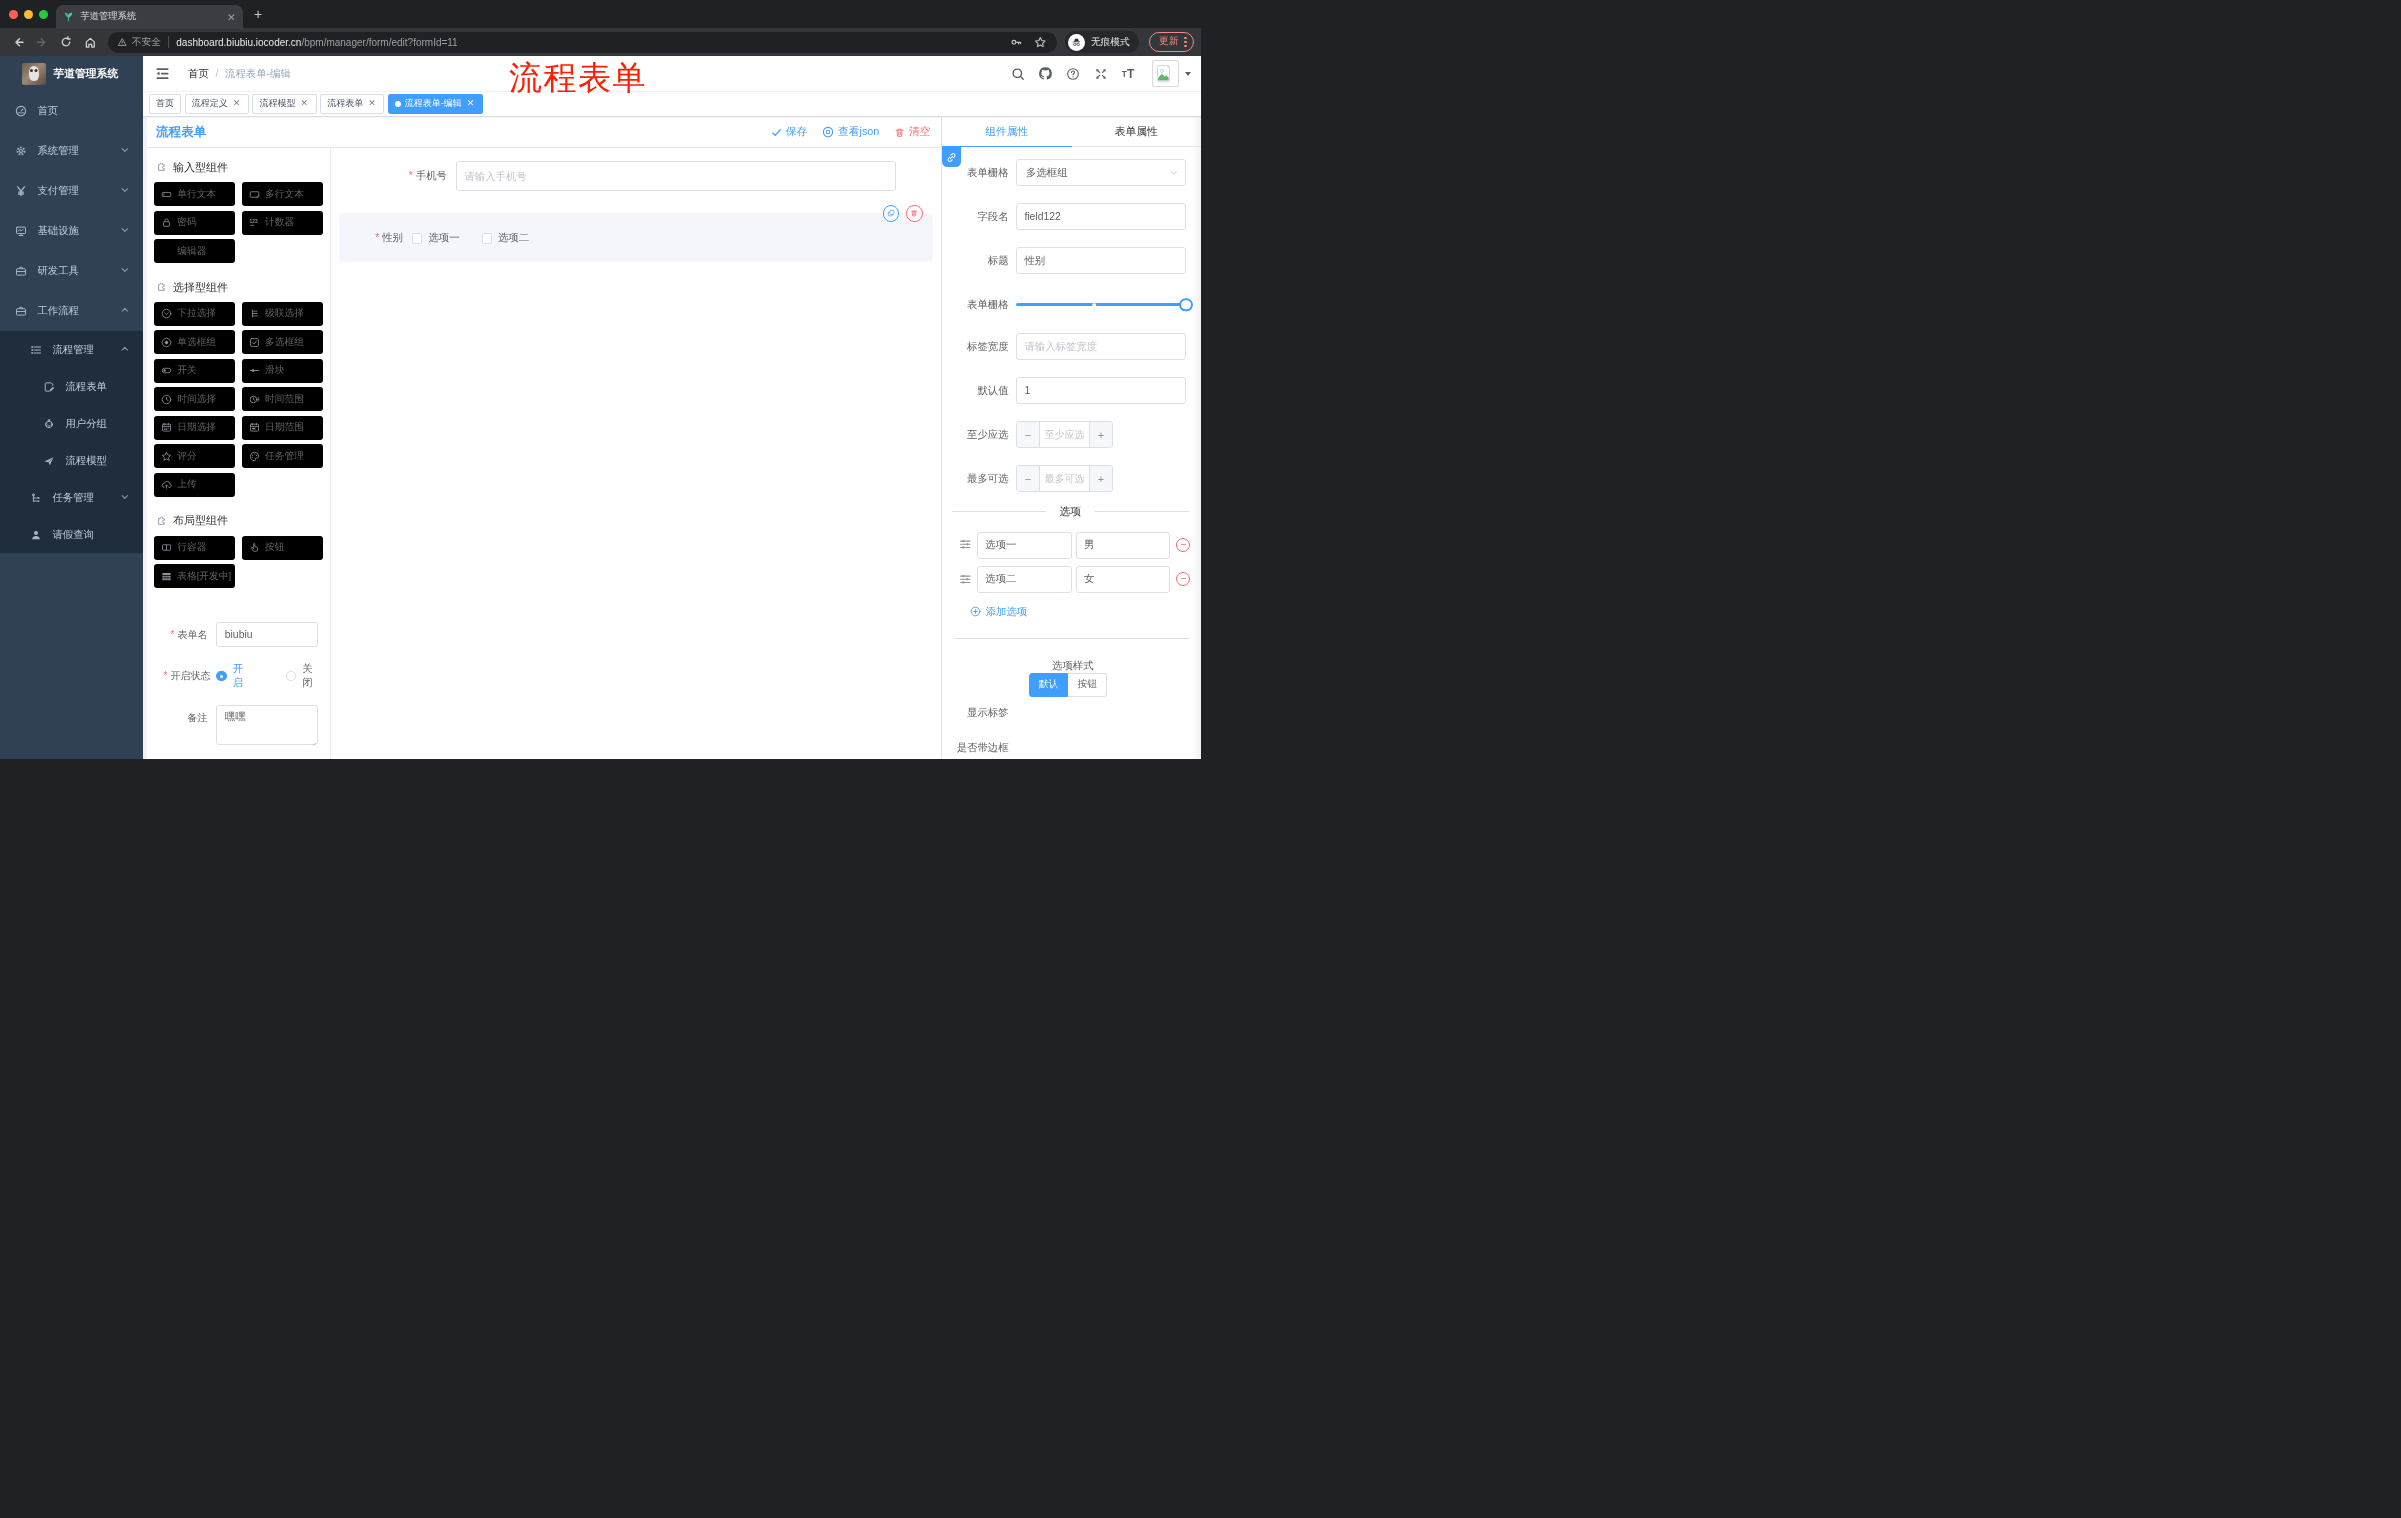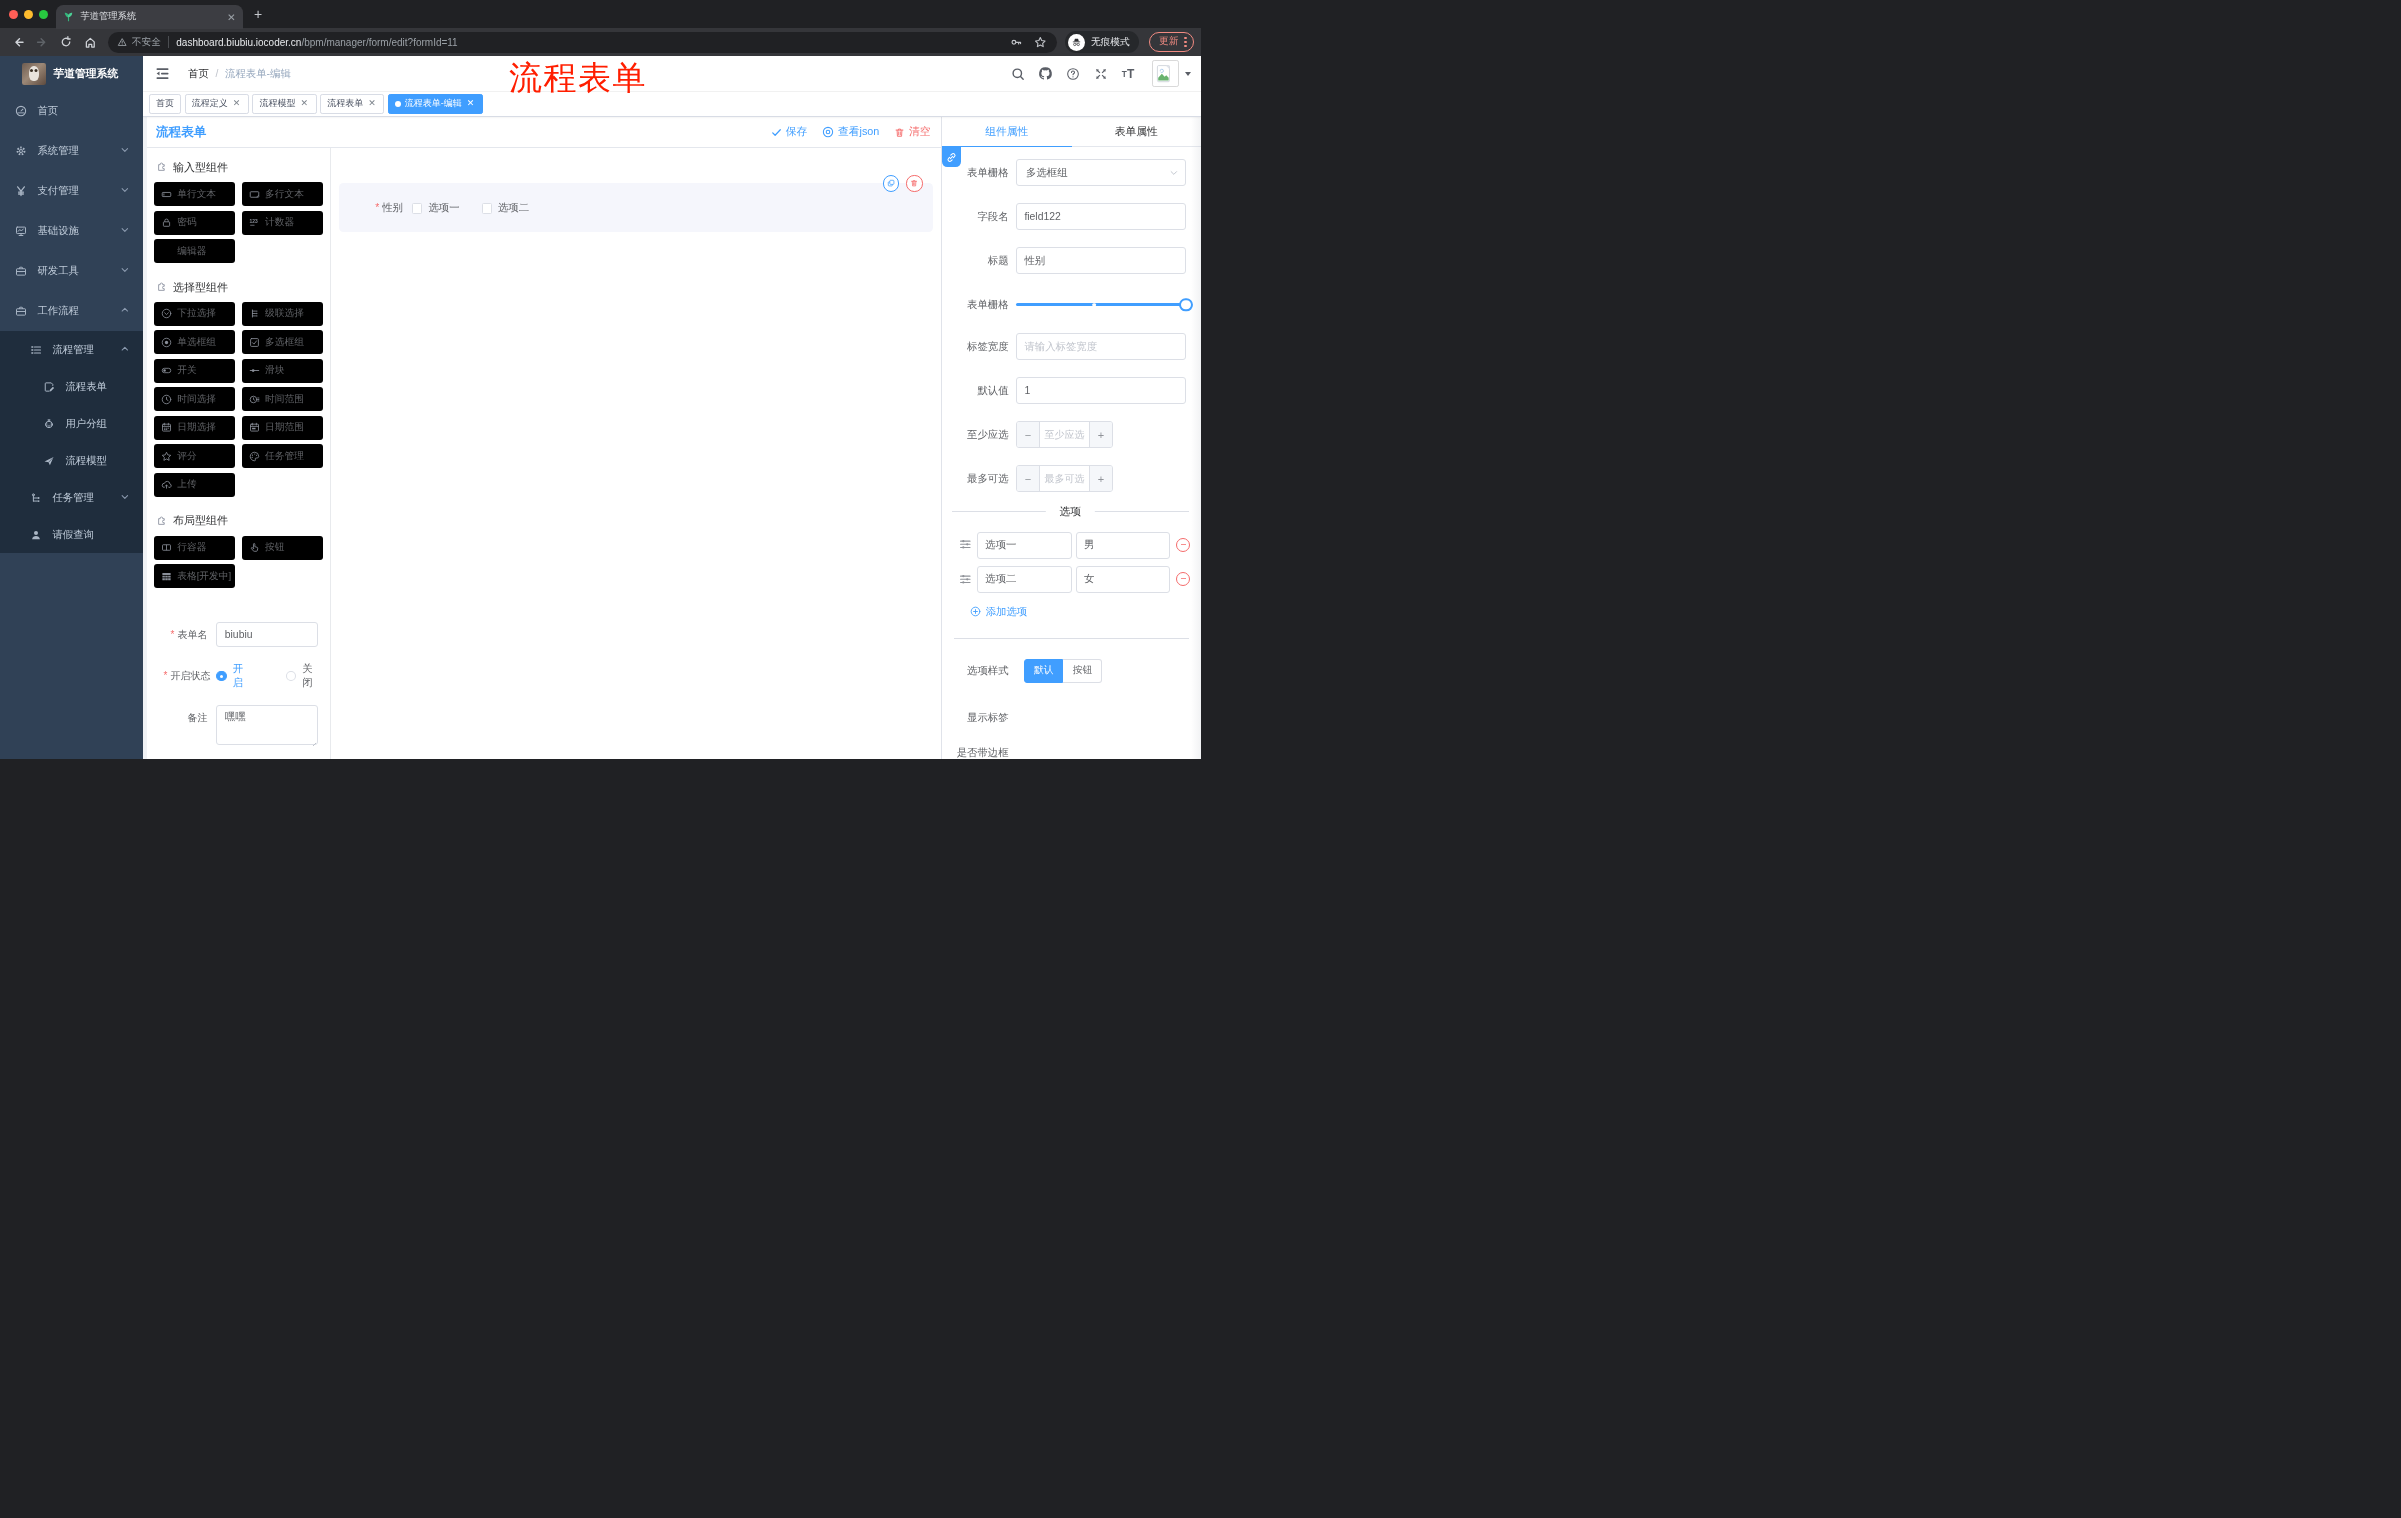--- a/index.html
+++ b/index.html
@@ -776,20 +776,24 @@
                     </span>
                   </div>
                   <div class="meta-row">
                     <span class="meta-label">备注</span>
                     <span class="ta-wrap"><textarea class="el-input el-textarea" style="width: 100%;">嘿嘿</textarea><span class="ta-grip"></span></span>
                   </div>
                 </div>
               </div>
 
             <div class="canvas">
+              <div class="field-row">
+                <span class="field-label req">手机号</span>
+                <input class="el-input phone-input" placeholder="请输入手机号" style="">
+              </div>
               <div class="sel-block">
                 <div class="blk-actions">
                   <span class="circ-btn copy">
                     <svg width="8.2" height="8.2" viewBox="0 0 16 16" fill="none" stroke="#409eff" stroke-width="1.5" stroke-linejoin="round">
                         <rect x="5.5" y="2.5" width="8" height="8" rx="1.5"></rect>
                         <path d="M10.5 10.5v1.5a1.5 1.5 0 0 1-1.5 1.5H4a1.5 1.5 0 0 1-1.5-1.5V7A1.5 1.5 0 0 1 4 5.5h1.5"></path>
                       </svg>
                   </span>
                   <span class="circ-btn del">
                     <svg width="8.2" height="8.2" viewBox="0 0 16 16" fill="none" stroke="#f56c6c" stroke-width="1.4" stroke-linecap="round">
@@ -918,21 +922,21 @@
               </div>
             <div class="add-opt">
               <svg width="11" height="11" viewBox="0 0 16 16" fill="none" stroke="#409eff" stroke-width="1.3" stroke-linecap="round">
                   <circle cx="8" cy="8" r="6.3"></circle>
                   <path d="M8 5.2v5.6M5.2 8h5.6"></path>
                 </svg>
               <span>添加选项</span>
             </div>
             <div class="divider plain"></div>
 
-            <div class="prop-row" style="margin-bottom:28px;">
+            <div class="prop-row" style="margin-bottom:9px;flex-direction:column;">
               <span class="prop-label">选项样式</span>
               <span class="prop-ctrl">
                 <span class="segmented">
                   <span class="seg on">默认</span>
                   <span class="seg">按钮</span>
                 </span>
               </span>
             </div>
 
             <div id="toggleRows">

